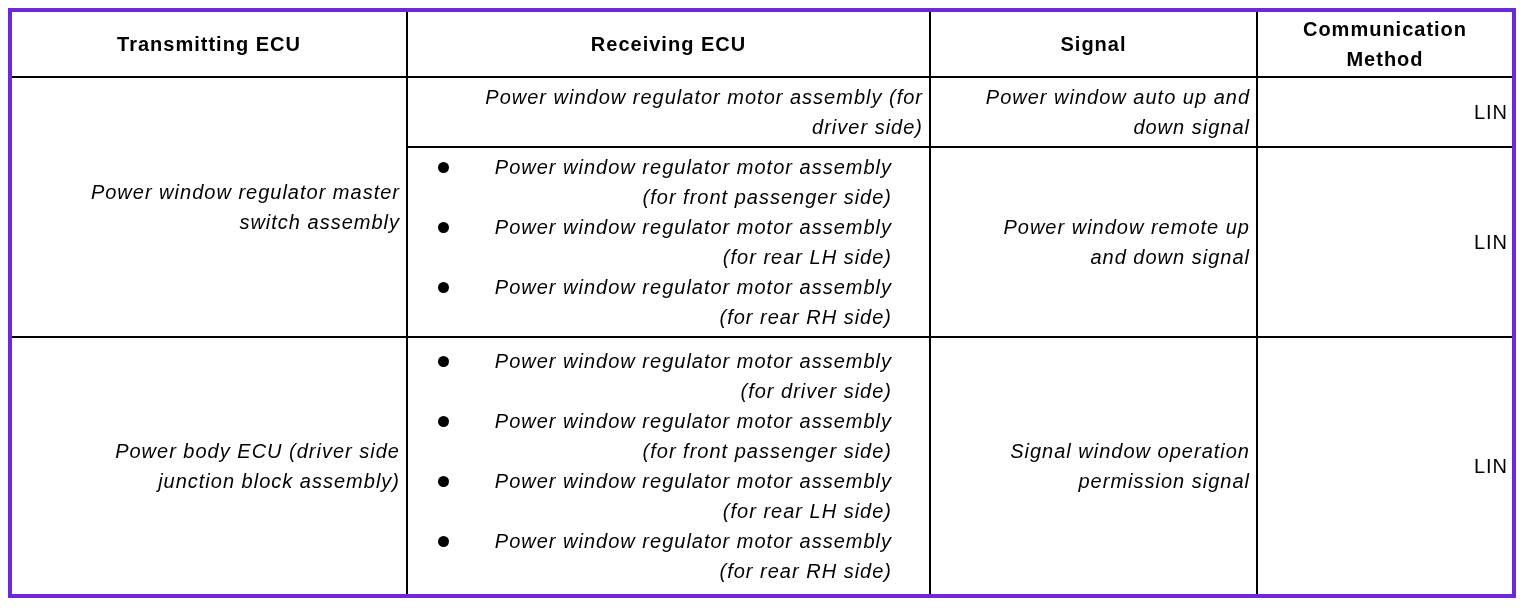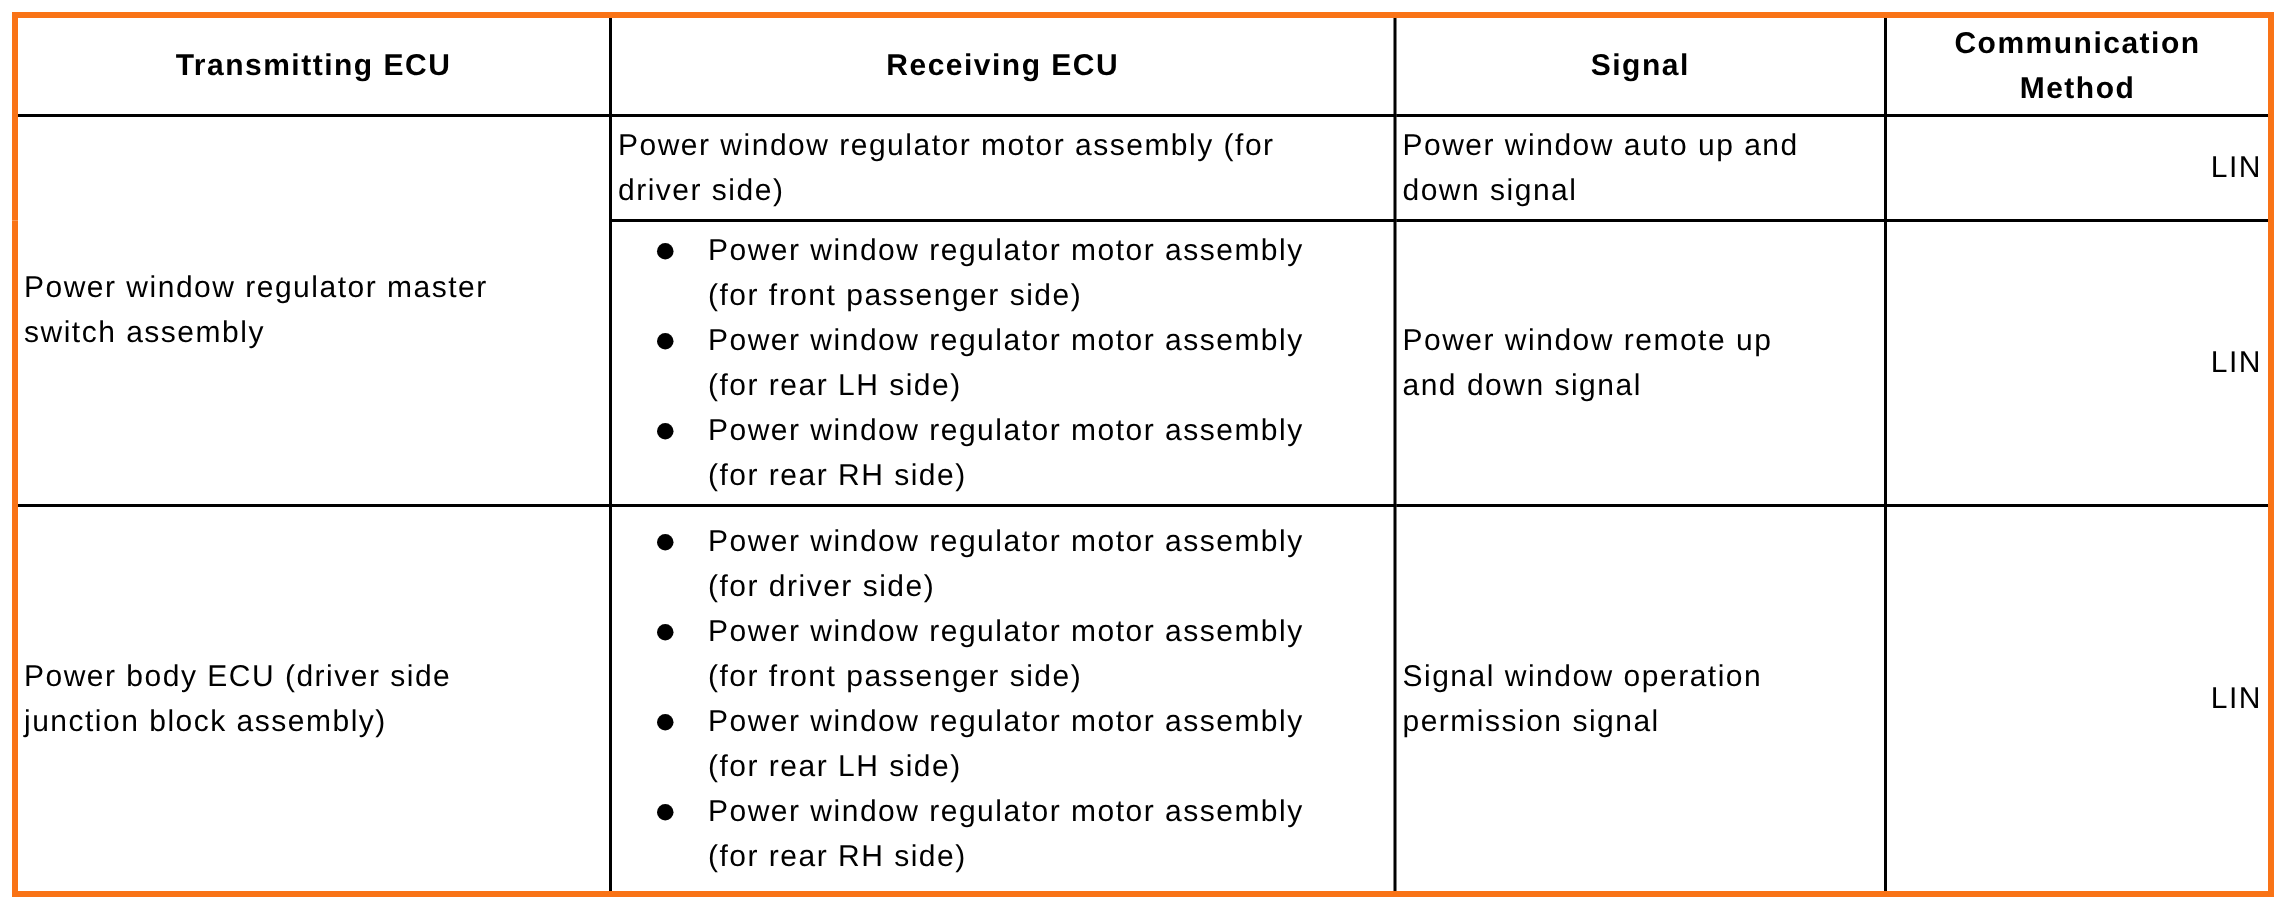--- a/index.html
+++ b/index.html
@@ -15,42 +15,43 @@
     color: #000000;
     overflow: hidden;
   }
   table.ecu-table {
     position: absolute;
     left: 8px;
     top: 8px;
     width: 1504px;
     border-collapse: collapse;
     table-layout: fixed;
-    border: 4px solid #f97316;
+    border: 4px solid #6d28d9;
   }
   .ecu-table th, .ecu-table td {
     border: 2px solid #000000;
     font-size: 20px;
     line-height: 30px;
     letter-spacing: 1px;
     vertical-align: middle;
     overflow: hidden;
   }
   .ecu-table th {
     font-weight: bold;
     text-align: center;
     padding: 2px 4px;
   }
   .ecu-table th .th-narrow {
     display: inline-block;
     max-width: 180px;
   }
   td.cell-left {
-    text-align: left;
+    text-align: right;
     padding: 4px 6px 4px 4px;
+    font-style: italic;
   }
   td.cell-left .wrap-1 { display: inline-block; max-width: 340px; }
   td.cell-left .wrap-2 { display: inline-block; max-width: 498px; }
   td.cell-left .wrap-3 { display: inline-block; max-width: 280px; }
   td.cell-center {
     text-align: right;
     padding: 2px 4px;
   }
   ul.bullet-list {
     list-style: none;

